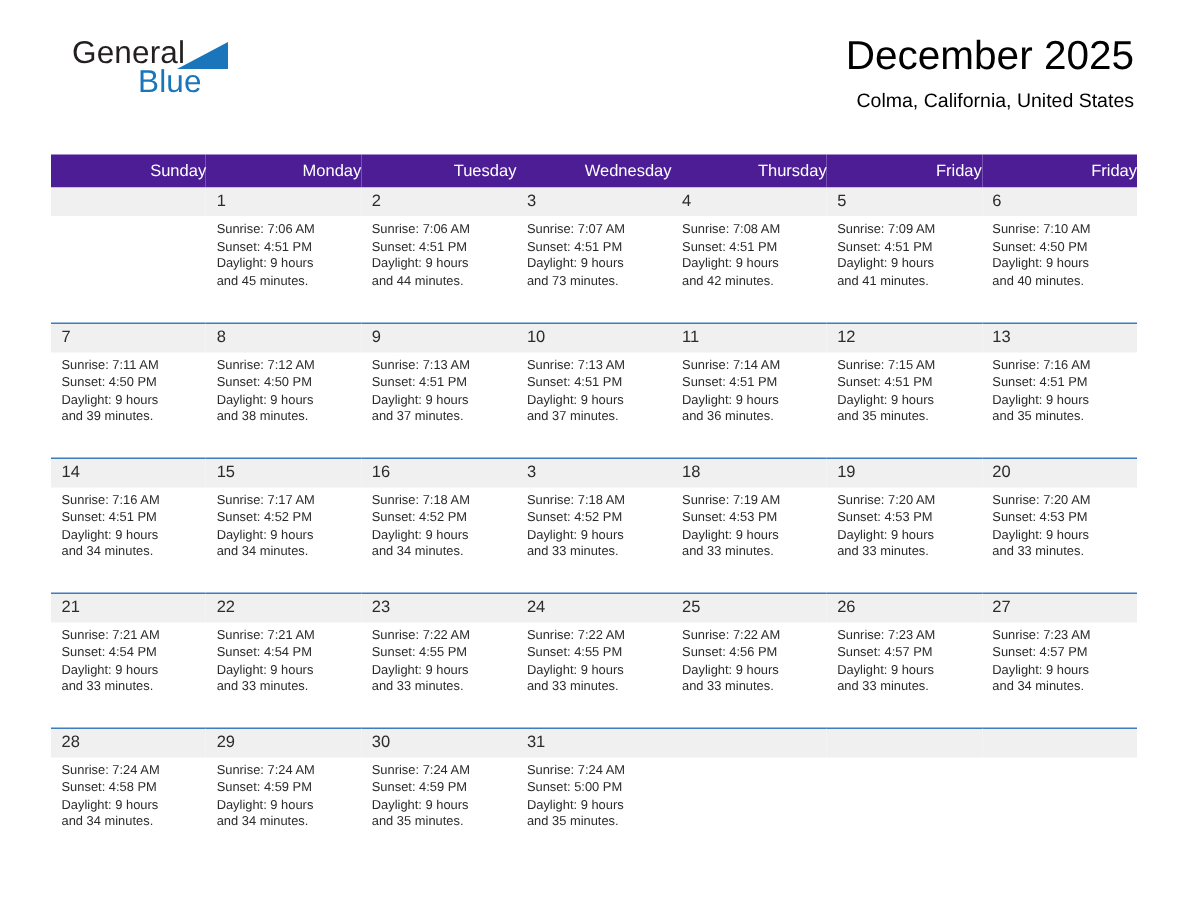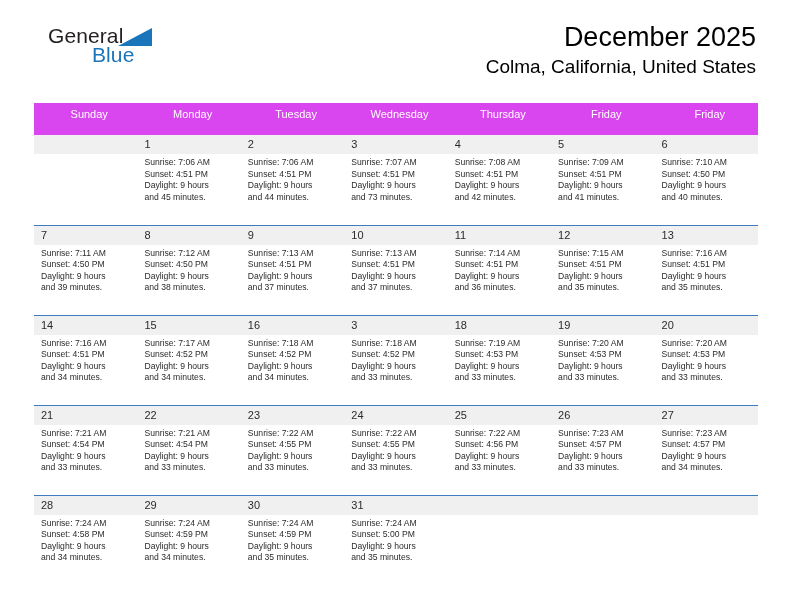--- a/index.html
+++ b/index.html
@@ -72,41 +72,41 @@
     text-align: right;
   }
   .cal-title {
     font-size: 27px;
     font-weight: normal;
     color: #000000;
     line-height: 34px;
     white-space: nowrap;
   }
   .cal-subtitle {
-    font-size: 19px;
+    font-size: 13px;
     color: #000000;
     line-height: 20px;
     margin-top: 3px;
     white-space: nowrap;
   }
 
   
   .calendar {
     margin-top: 31px;
     width: 724px;
     border-collapse: collapse;
     table-layout: fixed;
   }
   .calendar th {
-    background: #d946ef;
+    background: #4c1d95;
     color: #ffffff;
     font-size: 11px;
     font-weight: normal;
-    text-align: center;
-    padding: 5px 0 15px 7px;
+    text-align: right;
+    padding: 5px 0 5px 7px;
     height: 21px;
     box-sizing: border-box;
     border: none;
   }
   .calendar td {
     vertical-align: top;
     padding: 0;
     border: none;
     border-top: 1px solid #3c7cbf;
     width: 103.4px;

